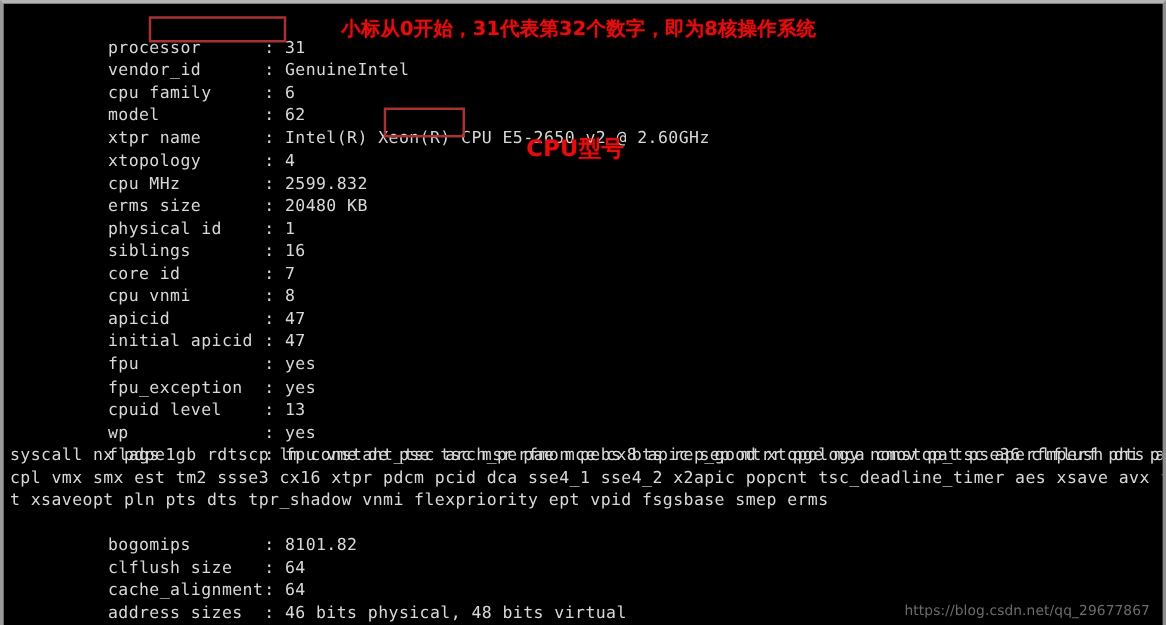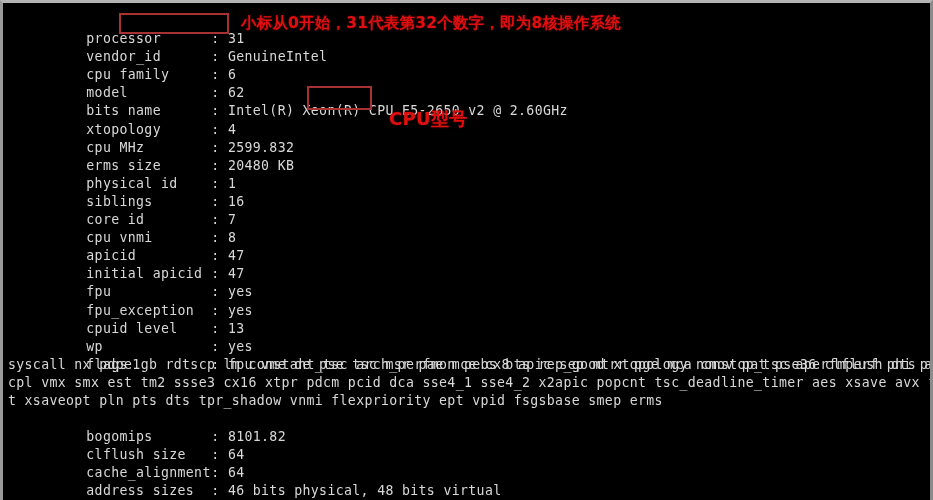--- a/index.html
+++ b/index.html
@@ -98,20 +98,21 @@
   }
 
   
   .anno-text {
     position: absolute;
     color: #e00f0f;
     font-family: "DejaVu Sans", "Liberation Sans", sans-serif;
     font-weight: bold;
     white-space: nowrap;
     text-shadow: 0 0 2px rgba(200,0,0,0.55);
+    margin-left: 32px;
   }
   #anno-processor-note {
     left: 238px;
     top: 10px;
     font-size: 15.5px;
     letter-spacing: 0.2px;
   }
   #anno-cpu-model-note {
     left: 386px;
     top: 104px;
@@ -145,21 +146,21 @@
       <div class="cpu-row">
         <span class="cpu-key">vendor_id</span><span class="cpu-sep">: </span><span class="cpu-val">GenuineIntel</span>
       </div>
       <div class="cpu-row">
         <span class="cpu-key">cpu family</span><span class="cpu-sep">: </span><span class="cpu-val">6</span>
       </div>
       <div class="cpu-row">
         <span class="cpu-key">model</span><span class="cpu-sep">: </span><span class="cpu-val">62</span>
       </div>
       <div class="cpu-row">
-        <span class="cpu-key">bits name</span><span class="cpu-sep">: </span><span class="cpu-val">Intel(R) Xeon(R) CPU E5-2650 v2 @ 2.60GHz</span>
+        <span class="cpu-key">xtpr name</span><span class="cpu-sep">: </span><span class="cpu-val">Intel(R) Xeon(R) CPU E5-2650 v2 @ 2.60GHz</span>
       </div>
       <div class="cpu-row">
         <span class="cpu-key">xtopology</span><span class="cpu-sep">: </span><span class="cpu-val">4</span>
       </div>
       <div class="cpu-row">
         <span class="cpu-key">cpu MHz</span><span class="cpu-sep">: </span><span class="cpu-val">2599.832</span>
       </div>
       <div class="cpu-row">
         <span class="cpu-key">erms size</span><span class="cpu-sep">: </span><span class="cpu-val">20480 KB</span>
       </div>
@@ -218,15 +219,16 @@
       </div>
 
     </div>
 
     <div class="anno-box" id="box-processor"></div>
     <div class="anno-box" id="box-model-name"></div>
 
     <div class="anno-text" id="anno-processor-note">小标从0开始，31代表第32个数字，即为8核操作系统</div>
     <div class="anno-text" id="anno-cpu-model-note">CPU型号</div>
 
+    <div id="watermark">https://blog.csdn.net/qq_29677867</div>
 
   </div>
 </div>
 
 </body></html>

